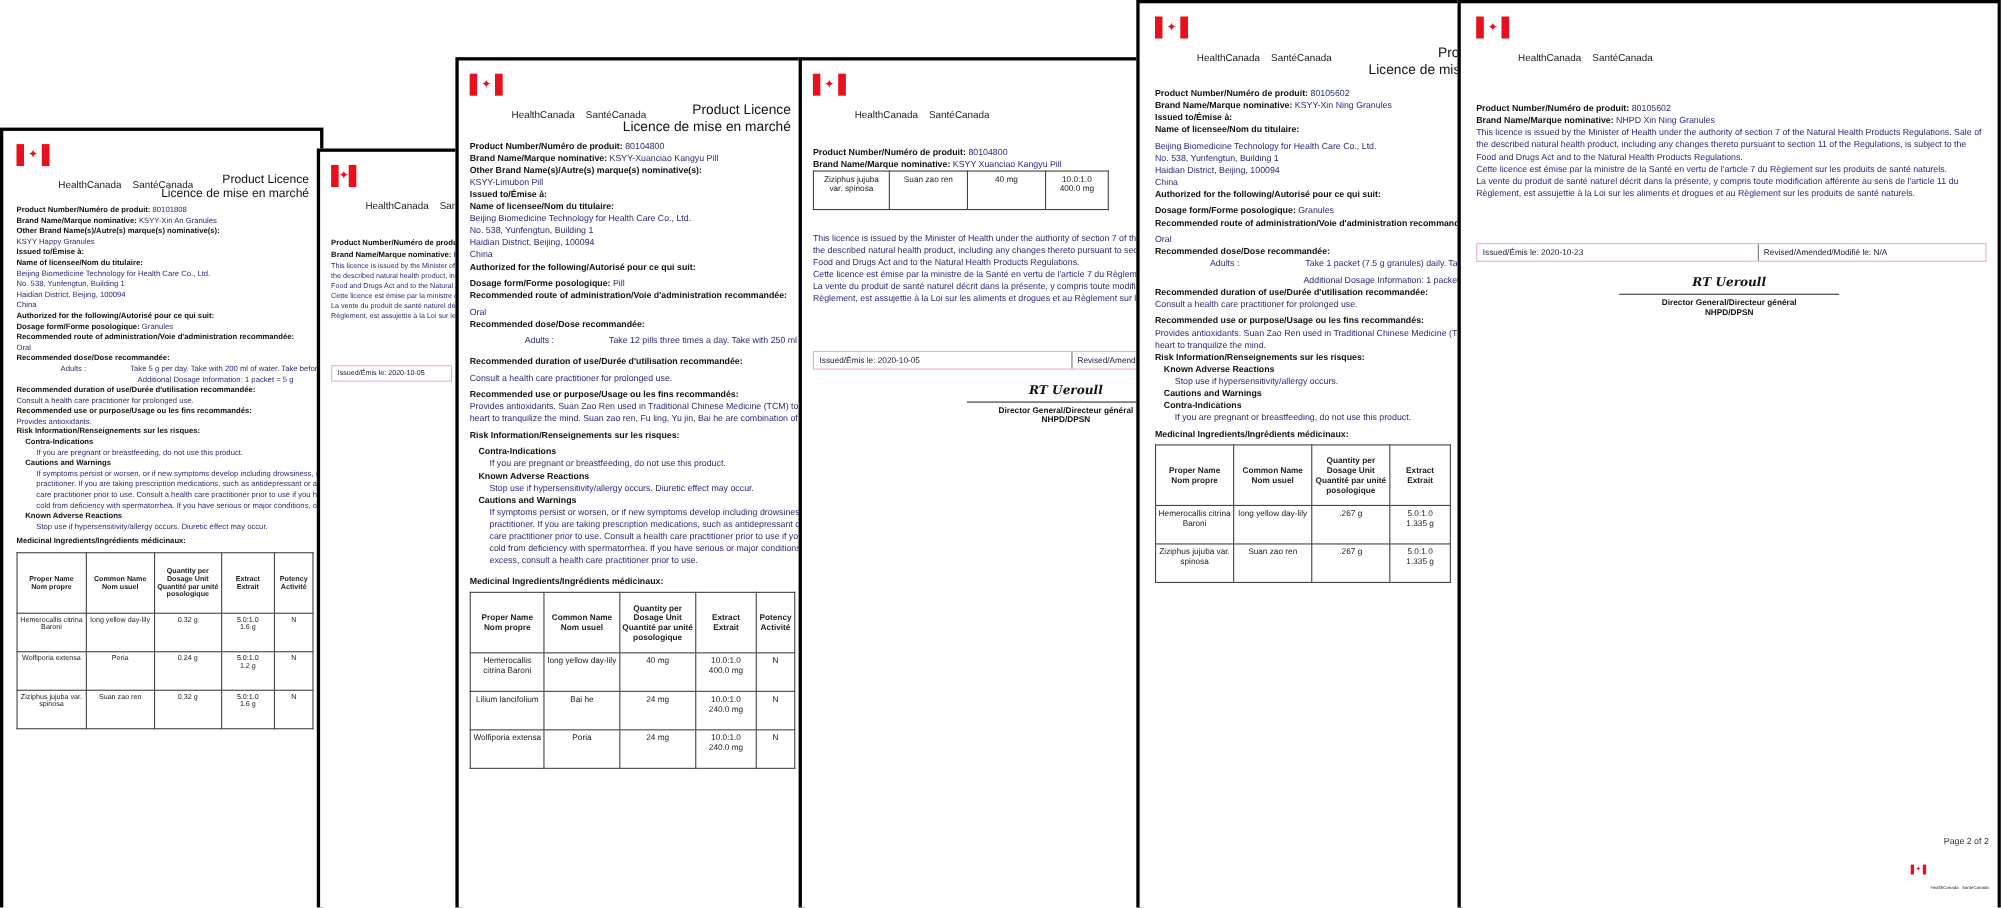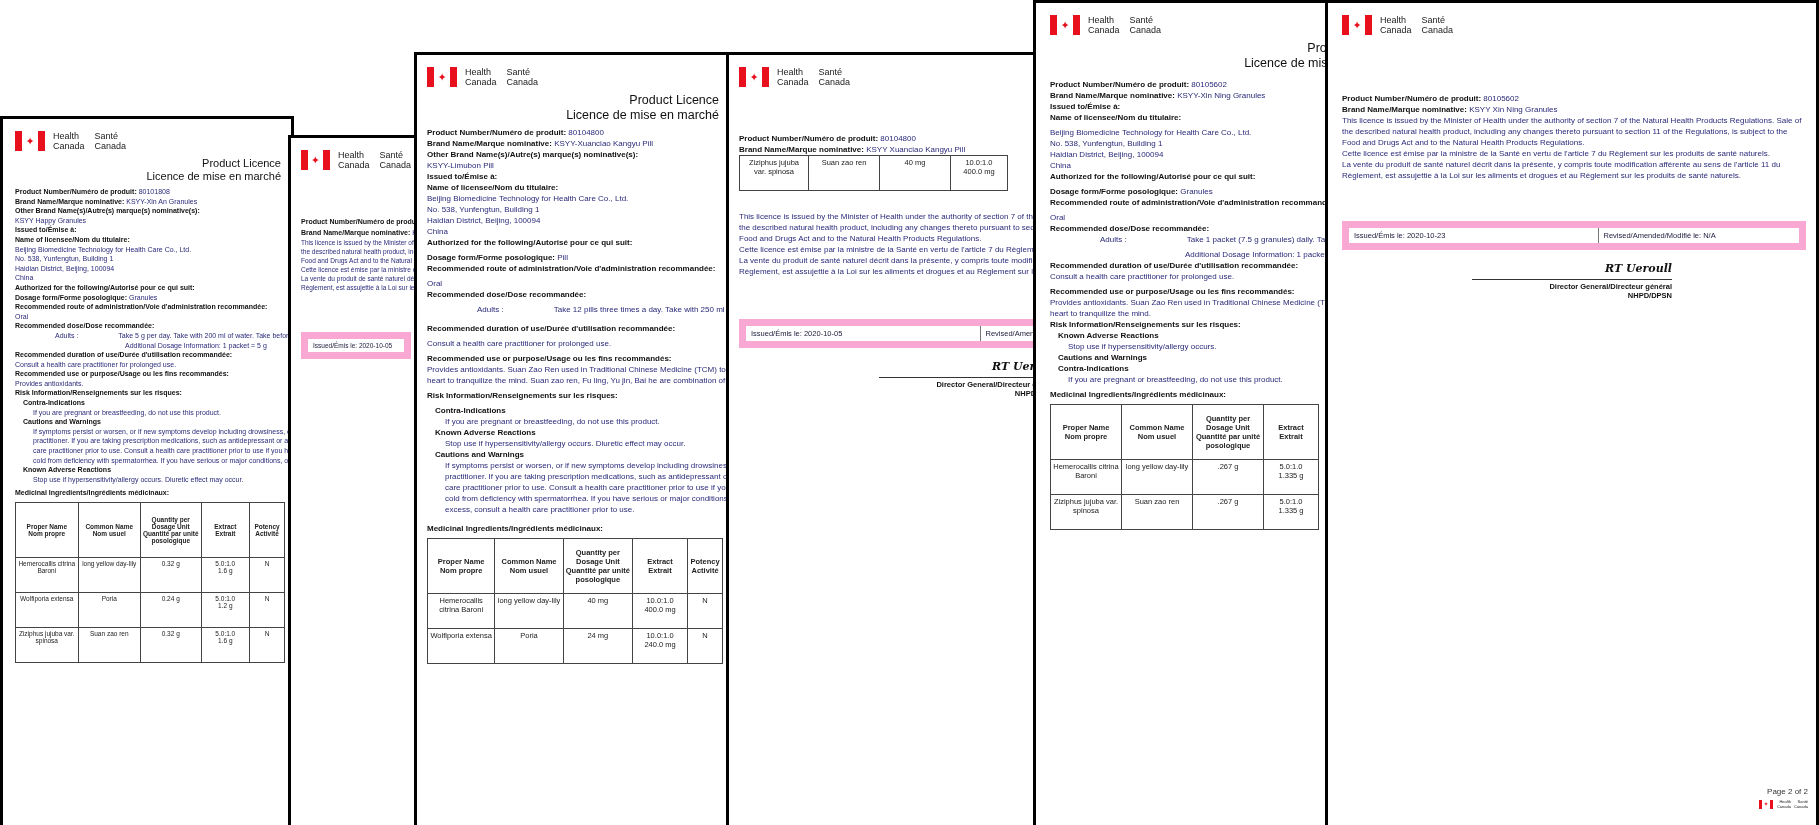--- a/index.html
+++ b/index.html
@@ -10,38 +10,38 @@
   .p3{left:414px;top:52px;width:318px;height:780px;z-index:3;}
   .p4{left:726px;top:52px;width:312px;height:780px;z-index:4;}
   .p5{left:1033px;top:0;width:297px;height:830px;z-index:5;}
   .p6{left:1325px;top:0;width:494px;height:830px;z-index:6;}
   .inner{position:absolute;left:12px;top:12px;right:6px;}
   .logo{display:flex;align-items:flex-start;gap:8px;height:24px;}
   .flag{display:flex;width:30px;height:20px;}
   .flag .r{width:7px;background:#e8101c;}
   .flag .w{flex:1;background:#fff;display:flex;align-items:center;justify-content:center;color:#e8101c;font-size:11px;line-height:1;}
   .hc{font-size:9px;line-height:10px;color:#222;display:flex;gap:10px;}
-  .hc div{display:flex;flex-direction:column;}
+  .hc div{display:flex;flex-direction:row;margin-top:32px;}
   .title{text-align:right;font-size:12.5px;line-height:15px;color:#111;margin-top:2px;padding-right:4px;}
   .f{font-size:8px;line-height:11px;white-space:nowrap;}
   .b{font-weight:bold;color:#111;}
   .v{color:#2a2a7a;}
   .ind{padding-left:8px;}
   .ind2{padding-left:18px;}
   .gap{height:4px;}
   .p1 .f{font-size:7px;line-height:9.6px;}
   .p1 .title{font-size:11px;line-height:13px;}
   table.ing{border-collapse:collapse;margin-top:4px;font-size:7.5px;color:#222;}
   table.ing th,table.ing td{border:1px solid #444;text-align:center;vertical-align:top;padding:2px 2px;}
   table.ing th{font-weight:bold;height:50px;vertical-align:middle;}
   table.ing td{height:30px;}
-  .dates{display:flex;border:7px solid #f9a8d4;margin-top:12px;font-size:7.5px;}
+  .dates{display:flex;border:1px solid #f9a8d4;margin-top:12px;font-size:7.5px;}
   .dates div{padding:3px 5px;flex:1;white-space:nowrap;}
   .dates div+div{border-left:1px solid #777;margin-left:48px;}
-  .sig{text-align:right;margin-top:14px;font-size:7.5px;line-height:9px;}
+  .sig{text-align:center;margin-top:14px;font-size:7.5px;line-height:9px;}
   .sig .scr{font-family:"DejaVu Serif",serif;font-style:italic;font-size:11px;font-weight:bold;color:#111;}
   .sig .line{border-top:1px solid #333;margin:6px auto 2px;width:60%;}
   .footer{position:absolute;right:8px;bottom:18px;text-align:right;font-size:8px;color:#333;}
   .footer .mini{display:flex;justify-content:flex-end;gap:4px;align-items:center;margin-top:3px;}
   .mini .flag{width:14px;height:9px;}
   .mini .flag .r{width:3px;}
   .mini .hc{font-size:4px;line-height:5px;gap:3px;}
 </style>
 </head>
 <body>
@@ -257,20 +257,27 @@
             <th style="width:52px">Extract<br>Extrait</th>
             <th style="width:30px">Potency<br>Activité</th>
       </tr>
         </thead>
       <tbody>
         <tr>
             <td>Hemerocallis citrina Baroni</td>
             <td>long yellow day-lily</td>
             <td>40 mg</td>
             <td>10.0:1.0<br>400.0 mg</td>
+            <td>N</td>
+          </tr>
+        <tr>
+            <td>Lilium lancifolium</td>
+            <td>Bai he</td>
+            <td>24 mg</td>
+            <td>10.0:1.0<br>240.0 mg</td>
             <td>N</td>
           </tr>
         <tr>
             <td>Wolfiporia extensa</td>
             <td>Poria</td>
             <td>24 mg</td>
             <td>10.0:1.0<br>240.0 mg</td>
             <td>N</td>
           </tr>
       </tbody>
@@ -432,21 +439,21 @@
             <span>Canada</span>
           </div>
           <div>
             <span>Santé</span>
             <span>Canada</span>
           </div>
         </div>
     </div>
     <div style="height:54px"></div>
     <div class="f"><span class="b">Product Number/Numéro de produit:</span> <span class="v">80105602</span></div>
-    <div class="f"><span class="b">Brand Name/Marque nominative:</span> <span class="v">KSYY Xin Ning Granules</span></div>
+    <div class="f"><span class="b">Brand Name/Marque nominative:</span> <span class="v">NHPD Xin Ning Granules</span></div>
     <div class="f v">This licence is issued by the Minister of Health under the authority of section 7 of the Natural Health Products Regulations. Sale of</div>
     <div class="f v">the described natural health product, including any changes thereto pursuant to section 11 of the Regulations, is subject to the</div>
     <div class="f v">Food and Drugs Act and to the Natural Health Products Regulations.</div>
     <div class="f v">Cette licence est émise par la ministre de la Santé en vertu de l'article 7 du Règlement sur les produits de santé naturels.</div>
     <div class="f v">La vente du produit de santé naturel décrit dans la présente, y compris toute modification afférente au sens de l'article 11 du</div>
     <div class="f v">Règlement, est assujettie à la Loi sur les aliments et drogues et au Règlement sur les produits de santé naturels.</div>
     <div class="dates" style="margin-top:40px">
       <div><span>Issued/Émis le:</span> <span>2020-10-23</span></div>
       <div><span>Revised/Amended/Modifié le:</span> <span>N/A</span></div>
     </div>

